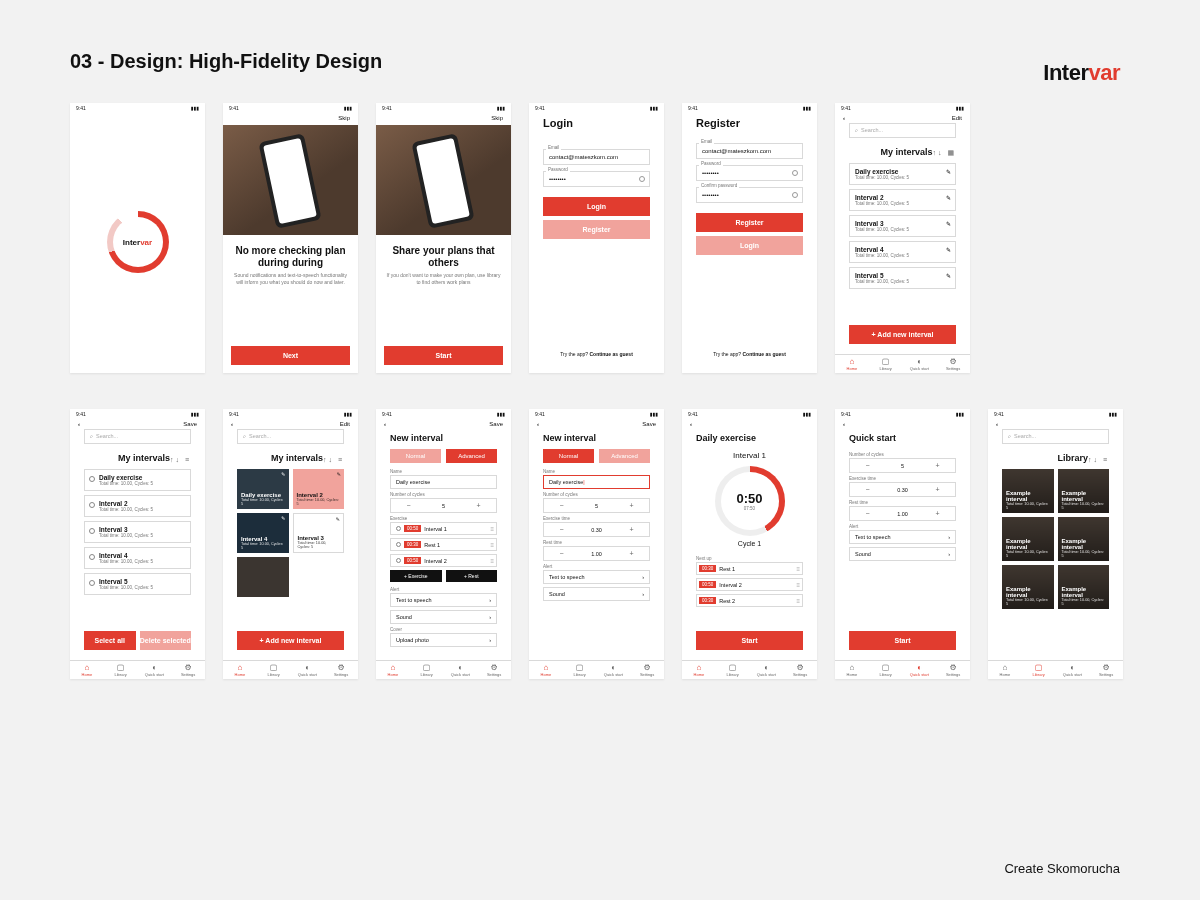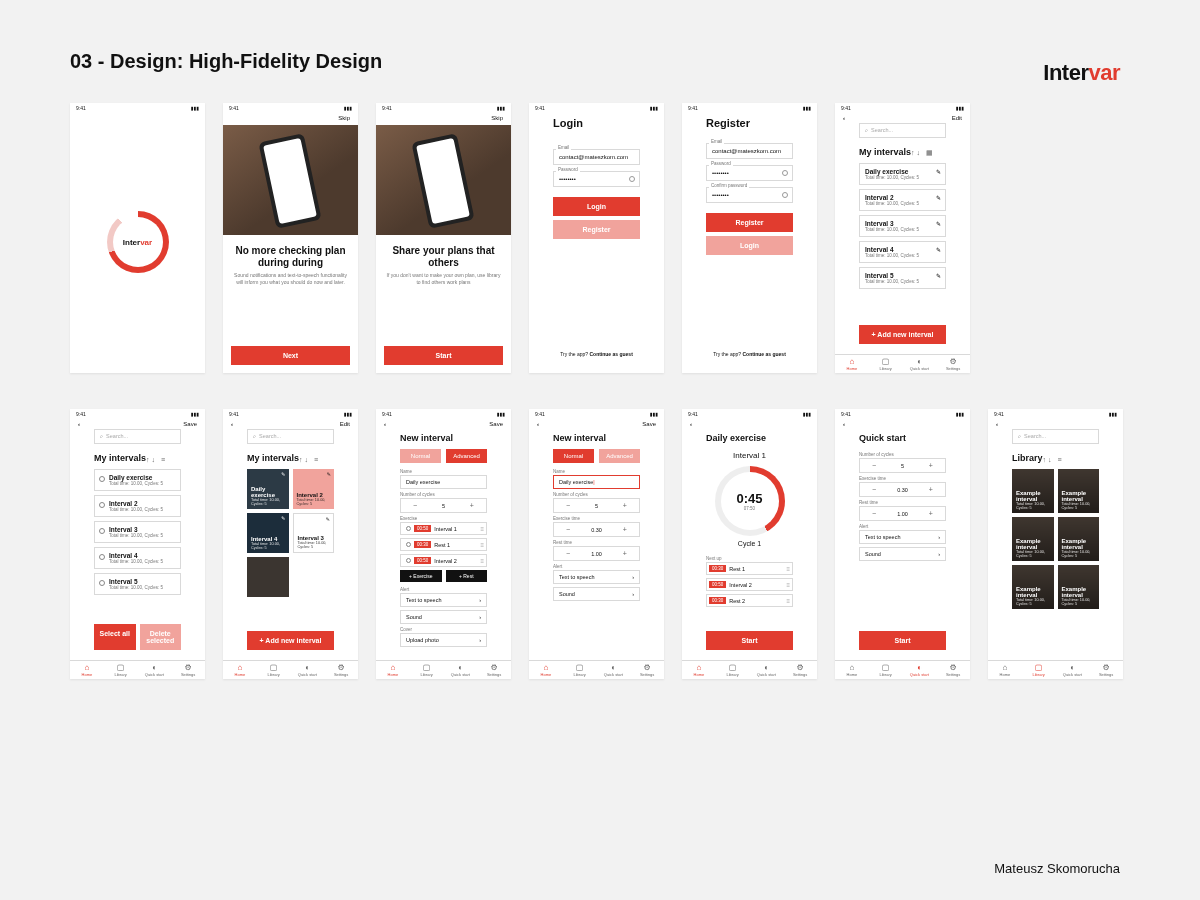--- a/index.html
+++ b/index.html
@@ -15,40 +15,40 @@
   .page-title{font-size:20px;font-weight:700;margin-bottom:6px;}
   .brand{position:absolute;top:60px;right:80px;font-size:22px;font-weight:800;letter-spacing:-0.5px;}
   .brand .v{color:var(--red);}
   .credit{position:absolute;bottom:24px;right:80px;font-size:13px;}
   .rows{margin-top:30px;}
   .row{display:flex;gap:18px;margin-bottom:36px;}
   .phone{width:135px;height:270px;background:#fff;position:relative;overflow:hidden;font-size:6px;display:flex;flex-direction:column;box-shadow:0 1px 2px rgba(0,0,0,.08);}
   .status{display:flex;justify-content:space-between;align-items:center;padding:2px 6px 0;font-size:5px;}
   .top{display:flex;justify-content:space-between;align-items:center;padding:4px 8px 2px;font-size:6px;}
   .top .back{font-weight:700;}
-  .content{flex:1;padding:0 24px 6px;overflow:hidden;}
+  .content{flex:1;padding:0 14px 6px;overflow:hidden;}
   h1.big{font-size:11px;font-weight:800;margin:6px 0 4px;}
   h2.med{font-size:9px;font-weight:800;margin:4px 0 6px;}
   .hero{width:100%;height:110px;background:#58453A;margin-top:2px;position:relative;overflow:hidden;}
   .hero .hands{position:absolute;inset:0;background:linear-gradient(145deg,#7a5c47 0%,#4d3a2d 60%);}
   .hero .ph{position:absolute;width:46px;height:88px;background:#222;border-radius:6px;top:12px;left:44px;transform:rotate(-12deg);}
   .hero .ph::after{content:"";position:absolute;inset:4px;background:#fff;border-radius:3px;}
   .ob-title{font-size:10px;font-weight:800;text-align:center;margin:10px 6px 4px;line-height:1.15;}
   .ob-sub{font-size:5px;text-align:center;color:var(--grey);padding:0 10px;line-height:1.3;}
   .btn{background:var(--red);color:#fff;text-align:center;font-size:7px;font-weight:700;padding:6px 0;margin:6px 8px 8px;}
   .btn.abs{position:absolute;bottom:0;left:0;right:0;}
   .btn.light{background:var(--red-light);}
   .field{border:1px solid var(--line);padding:4px 5px;margin-bottom:6px;font-size:6px;position:relative;}
   .field .lab{font-size:4.5px;color:var(--grey);position:absolute;top:-5px;left:2px;background:#fff;padding:0 2px;}
   .eye{position:absolute;right:4px;top:4px;width:6px;height:6px;border:1px solid #999;border-radius:50%;}
   .try{text-align:center;font-size:5px;margin-top:auto;padding:10px 0;}
   .try b{font-weight:700;}
   .search{border:1px solid var(--line);padding:3px 5px;font-size:5.5px;color:#aaa;margin-bottom:5px;}
   .search::before{content:"⌕";margin-right:3px;color:#888;}
-  .sortbar{display:flex;justify-content:flex-start;align-items:center;}
+  .sortbar{display:flex;justify-content:flex-end;align-items:center;}
   .sortbar .ic{font-size:7px;letter-spacing:2px;color:#666;}
   .card{border:1px solid var(--line);padding:4px 5px;margin-bottom:4px;position:relative;}
   .card .t{font-size:6.5px;font-weight:700;}
   .card .s{font-size:4.5px;color:var(--grey);}
   .card .edit{position:absolute;right:4px;top:4px;font-size:6px;}
   .card .radio{position:absolute;left:4px;top:6px;width:6px;height:6px;border:1px solid #888;border-radius:50%;}
   .card.pad{padding-left:14px;}
   .tabbar{display:flex;border-top:1px solid var(--line);padding:3px 0 2px;margin-top:auto;}
   .tab{flex:1;text-align:center;font-size:4px;color:#666;}
   .tab.act{color:var(--red);}
@@ -88,21 +88,21 @@
   .ring::after{content:"";position:absolute;inset:6px;background:#fff;border-radius:50%;}
   .ring span{position:absolute;inset:0;display:flex;align-items:center;justify-content:center;font-size:8px;font-weight:800;z-index:1;}
   .ring span i{font-style:normal;color:var(--red);}
   .lib .gcard{height:44px;background:linear-gradient(0deg,rgba(0,0,0,.55),rgba(0,0,0,.15)),#4a4038;}
 </style>
 </head>
 <body>
 
 <div class="page-title">03 - Design: High-Fidelity Design</div>
 <div class="brand"><span>Inter</span><span class="v">var</span></div>
-<div class="credit">Mateusz Skomorucha</div>
+<div class="credit">Create Skomorucha</div>
 
 <div class="rows">
 
 <div class="row">
 
   <div class="phone">
     <div class="status">
           <span>9:41</span>
           <span>▮▮▮</span>
         </div>
@@ -473,21 +473,21 @@
         </div>
     <div class="top">
           <span class="back">‹</span>
           <span></span>
         </div>
     <div class="content" style="display:flex;flex-direction:column;">
       <h2 class="med">Daily exercise</h2>
       <div class="center" style="font-size:8px;margin-top:2px">Interval 1</div>
       <div class="timer-ring">
             <div class="tm">
-              <div class="big">0:45</div>
+              <div class="big">0:50</div>
               <div class="sm">07:50</div>
             </div>
           </div>
       <div class="center" style="font-size:7px;margin-bottom:6px">Cycle 1</div>
       <div class="lab2">Next up</div>
       <div class="exrow">
             <span class="badge">00:30</span>
             <span class="nm">Rest 1</span>
             <span class="drag">≡</span>
           </div>

